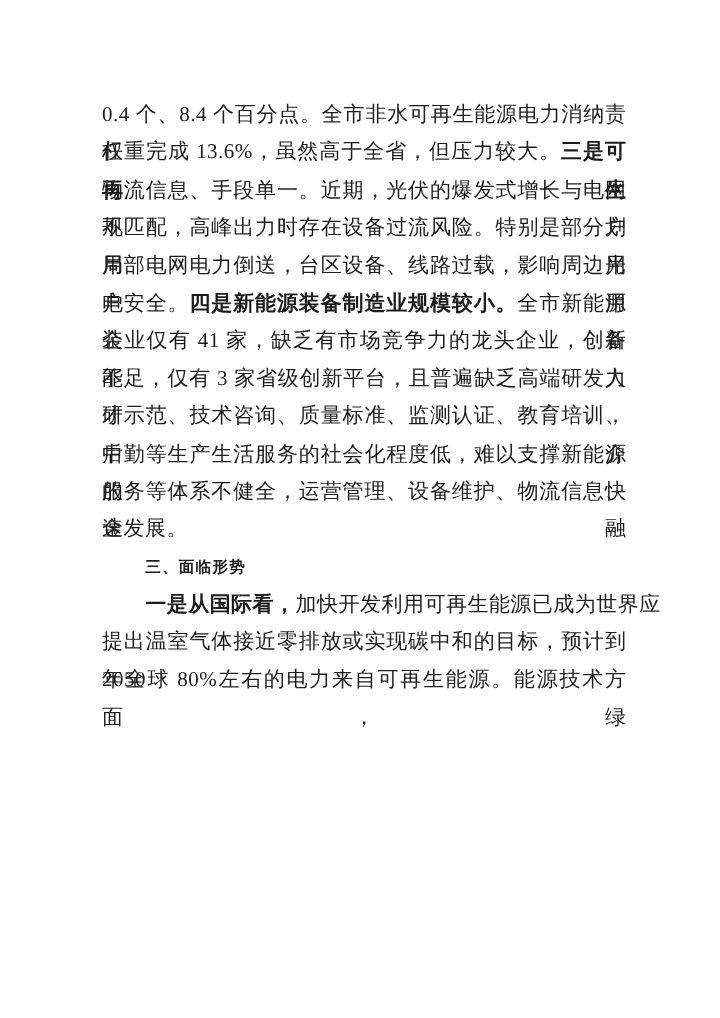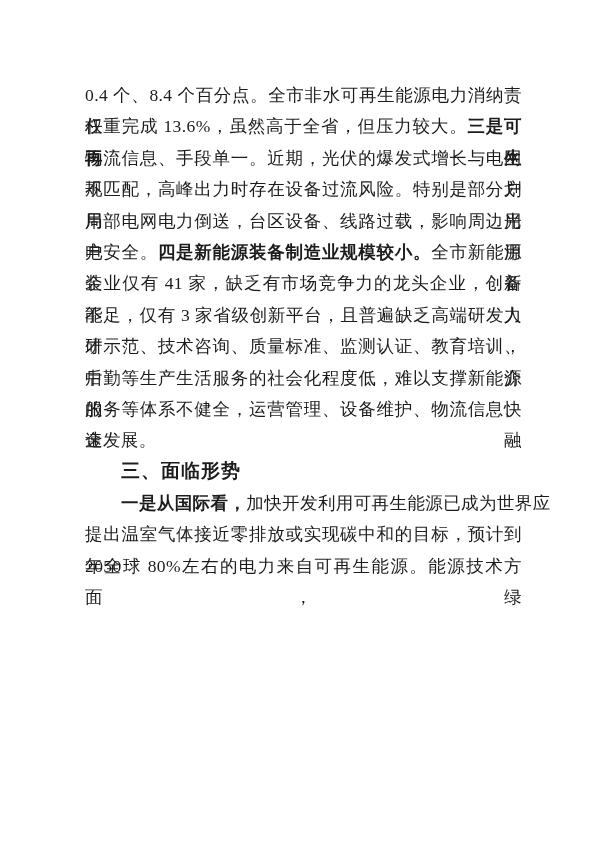--- a/index.html
+++ b/index.html
@@ -36,23 +36,23 @@
     text-align-last: justify;
   }
   .line.indent {
     padding-left: 36px;
     font-family: Liberation Serif, serif;
   }
   .line .bold {
     font-weight: 700;
   }
   .line.heading {
-    font-family: Liberation Mono, monospace;
+    font-family: Liberation Serif, serif;
     font-weight: 700;
-    font-size: 19px;
+    font-size: 13px;
     letter-spacing: 1px;
   }
   .page-number {
     position: absolute;
     top: 779px;
     left: 0;
     width: 100%;
     text-align: center;
     font-size: 12.5px;
     color: #1c1c1c;

